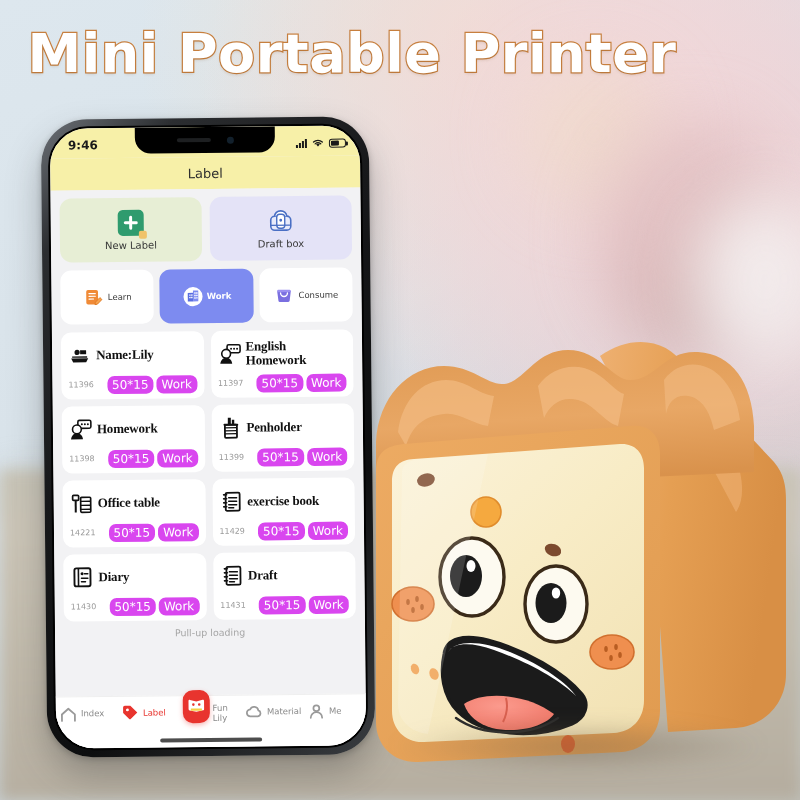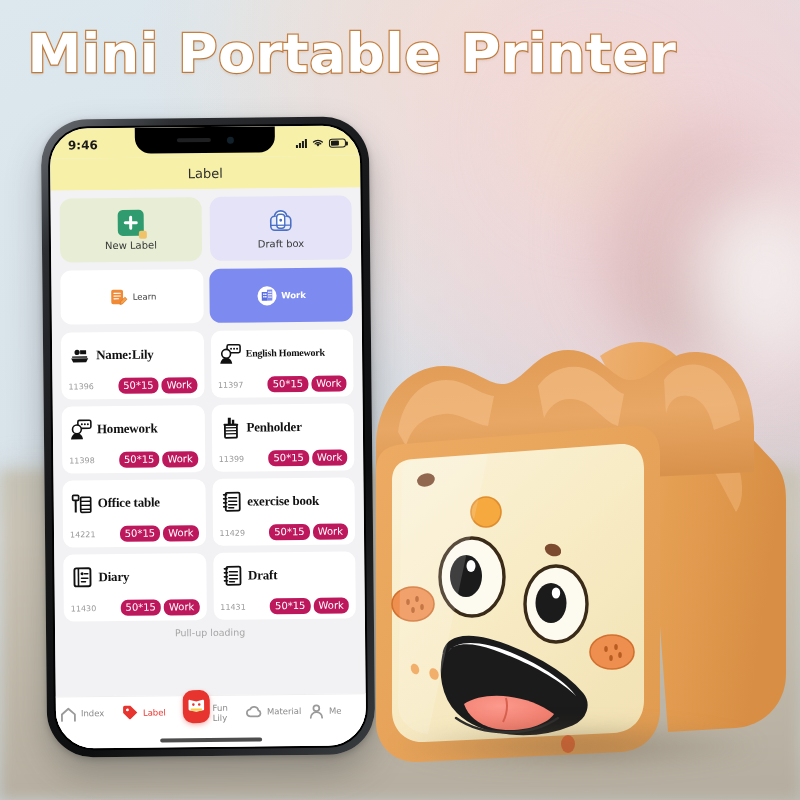--- a/index.html
+++ b/index.html
@@ -145,27 +145,27 @@
   .tpl {
     background: #fff; border-radius: 10px; height: 67px; padding: 6px 7px 5px 7px;
     display: flex; flex-direction: column; justify-content: space-between;
   }
   .tpl-top { display: flex; align-items: center; gap: 4px; height: 34px; }
   .tpl-ico { width: 24px; height: 24px; flex: 0 0 24px; }
   .tpl-title {
     font-family: "Liberation Serif", serif; font-weight: 700;
     font-size: 13px; color: #111; line-height: 1.05; letter-spacing: -.2px;
   }
-  .tpl-title.two-line { font-size: 10px; }
+  .tpl-title.two-line { font-size: 13px; }
   .tpl-bot { display: flex; align-items: center; justify-content: space-between; }
   .tpl-id { font-size: 8px; color: #9a9a9a; font-family: "DejaVu Sans", sans-serif; }
   .tpl-badges { display: flex; gap: 3px; }
   .badge {
-    background: #be185d; color: #fff; border-radius: 7px;
-    font-size: 10px; padding: 2px 5px; font-family: "DejaVu Sans", sans-serif;
+    background: #d946ef; color: #fff; border-radius: 7px;
+    font-size: 12px; padding: 2px 5px; font-family: "DejaVu Sans", sans-serif;
     line-height: 1.2;
   }
   #pull-loading { text-align: center; font-size: 9.5px; color: #a6a6a6; margin-top: 7px; font-family:"DejaVu Sans",sans-serif; }
 
   
   #tabbar {
     position: absolute; left: 0; right: 0; bottom: 0; height: 52px;
     background: #fff; display: flex; align-items: flex-start; justify-content: space-around;
     padding-top: 6px; border-top: 1px solid #efefef;
   }
@@ -285,20 +285,30 @@
               <rect x="12.3" y="9" width="1.5" height="1.5" fill="#fff"></rect>
               <rect x="14.3" y="9" width="1.5" height="1.5" fill="#fff"></rect>
               <rect x="12.3" y="11.6" width="1.5" height="1.5" fill="#fff"></rect>
               <rect x="14.3" y="11.6" width="1.5" height="1.5" fill="#fff"></rect>
             </svg>
           </span>
           <span class="cat-label">Work</span>
         </div>
 
 
+        <div class="cat">
+          <span class="cat-ico">
+            <svg width="21" height="20" viewBox="0 0 22 22">
+              <path d="M3.5 6.5h15l-1.3 10.5a1.6 1.6 0 0 1-1.6 1.4H6.4a1.6 1.6 0 0 1-1.6-1.4Z" fill="#7a6fe0"></path>
+              <path d="M7.2 8.6a3.8 3.8 0 0 0 7.6 0" stroke="#fff" stroke-width="1.5" fill="none" stroke-linecap="round"></path>
+              <rect x="3.5" y="5" width="15" height="2.6" rx="1.3" fill="#9a8ff0"></rect>
+            </svg>
+          </span>
+          <span class="cat-label">Consume</span>
+        </div>
 
       </div>
 
       <div id="tpl-grid">
 
         <div class="tpl">
           <div class="tpl-top">
             <svg class="tpl-ico" viewBox="0 0 24 24">
               <path d="M3 15h17l-2 4H5Z" fill="#111"></path>
                 <circle cx="9" cy="9" r="2.6" fill="#111"></circle>

